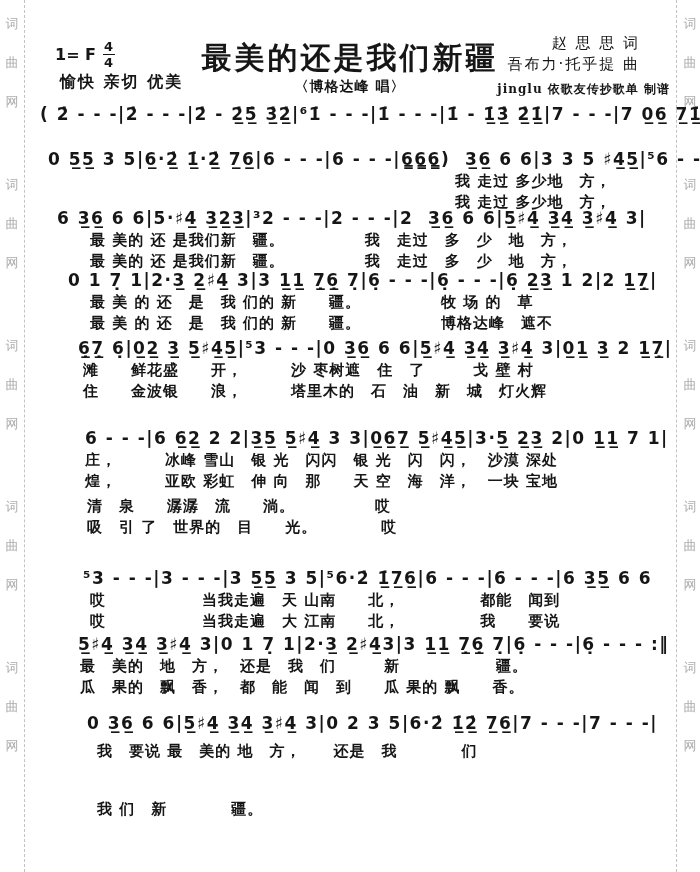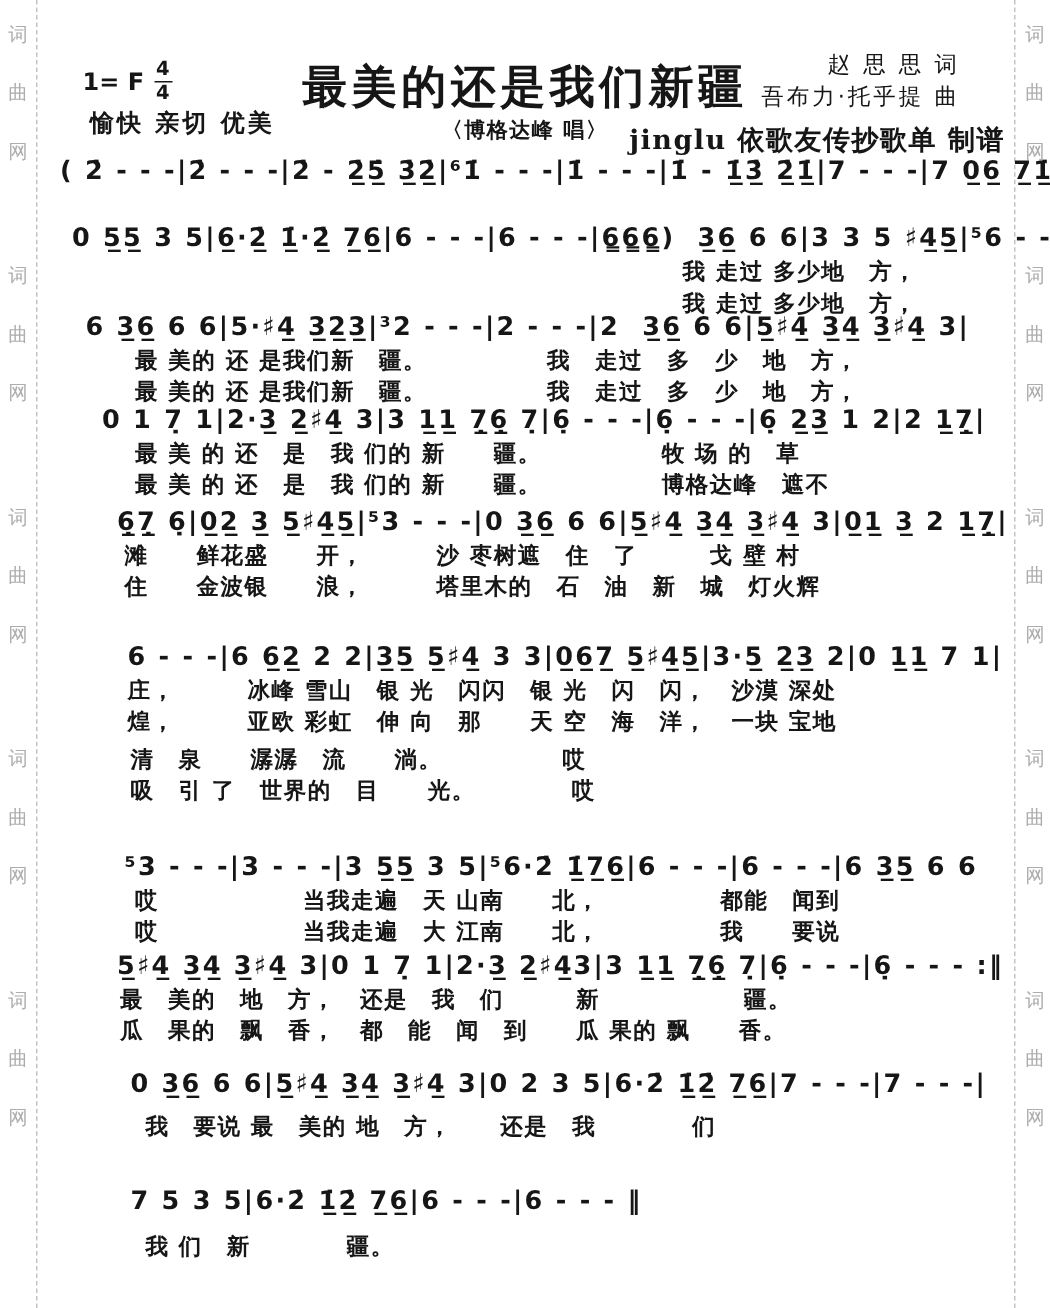--- a/index.html
+++ b/index.html
@@ -21,21 +21,21 @@
   .keytime{position:absolute;left:55px;top:40px;font-weight:bold;font-size:16px;display:flex;align-items:center;gap:6px;}
   .frac{display:inline-flex;flex-direction:column;align-items:center;line-height:1;font-size:13px;font-weight:bold;}
   .frac .num{padding:0 2px;}
   .frac .bar{width:12px;border-top:1.5px solid #161616;margin:1px 0;}
   .title{position:absolute;left:0;right:0;top:38px;text-align:center;
     font-family:"DejaVu Serif",serif;font-weight:900;font-size:30px;letter-spacing:3px;}
   .subtitle{position:absolute;left:0;right:0;top:78px;text-align:center;font-size:14px;font-weight:600;letter-spacing:1px;}
   .mood{position:absolute;left:60px;top:72px;font-weight:900;font-size:16px;letter-spacing:2px;}
   .credits{position:absolute;right:30px;top:33px;text-align:right;}
   .credit-line{font-size:15px;font-weight:400;letter-spacing:2px;line-height:21px;padding-right:30px;}
-  .credit-trans{font-size:18px;font-weight:600;letter-spacing:1px;margin-top:6px;padding-right:0;
+  .credit-trans{font-size:12px;font-weight:600;letter-spacing:1px;margin-top:6px;padding-right:0;
     font-family:"DejaVu Serif",serif;text-align:center;}
 
   
   .sys{position:absolute;left:35px;right:30px;}
   .notes{font-weight:bold;font-size:17px;letter-spacing:1.5px;white-space:pre;line-height:22px;}
   .lyric{font-size:15px;font-weight:600;letter-spacing:1px;white-space:pre;line-height:19px;margin-top:2px;}
 
   .s1{top:103px;}  .s1 .notes{padding-left:5px;}
   .s2{top:148px;}  .s2 .notes{padding-left:13px;} .s2 .lyric{padding-left:420px;}
   .s3{top:207px;}  .s3 .notes{padding-left:22px;} .s3 .lyric{padding-left:55px;}
@@ -155,15 +155,14 @@
 <div class="sys s9">
   <div class="notes">5̲♯4̲ 3̲4̲ 3̲♯4̲ 3|0 1 7̣ 1|2·3̲ 2̲♯4̲3|3 1̲1̲ 7̲̣6̲̣ 7̣|6̣ - - -|6̣ - - - :‖</div>
   <div class="lyric">最　美的　地　方，　还是　我　们　　　新　　　　　　疆。</div>
   <div class="lyric">瓜　果的　飘　香，　都　能　闻　到　　瓜 果的 飘　　香。</div>
 </div>
 <div class="sys s10">
   <div class="notes">0 3̲6̲ 6 6|5̲♯4̲ 3̲4̲ 3̲♯4̲ 3|0 2 3 5|6·2̇ 1̲̇2̲̇ 7̲6̲|7 - - -|7 - - -|</div>
   <div class="lyric">我　要说 最　美的 地　方，　　还是　我　　　　们</div>
 </div>
 <div class="sys s11">
-  <div class="notes">7 5 3 5|6·2̇ 1̲̇2̲̇ 7̲6̲|6 - - -|6 - - - ‖</div>
   <div class="lyric">我 们　新　　　　疆。</div>
 </div>
 
 </body></html>

